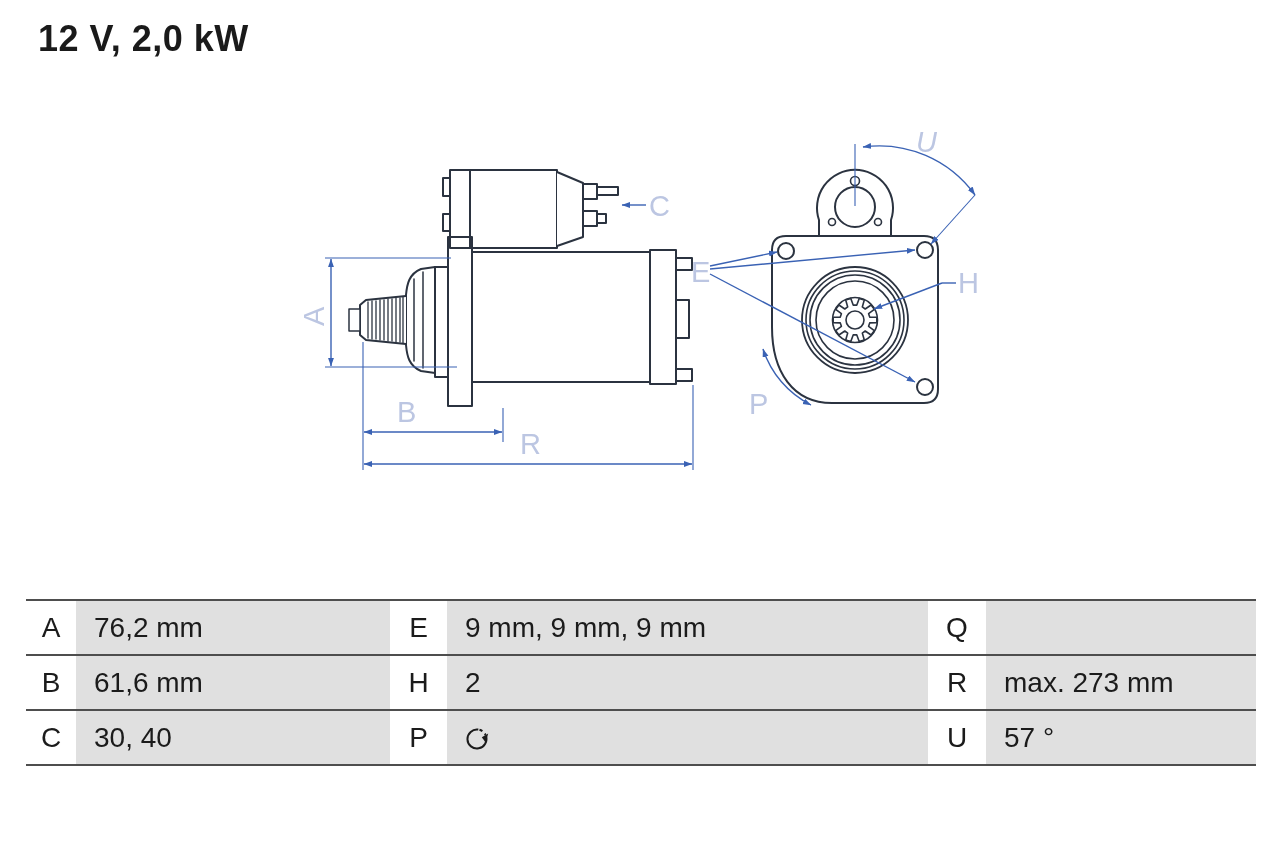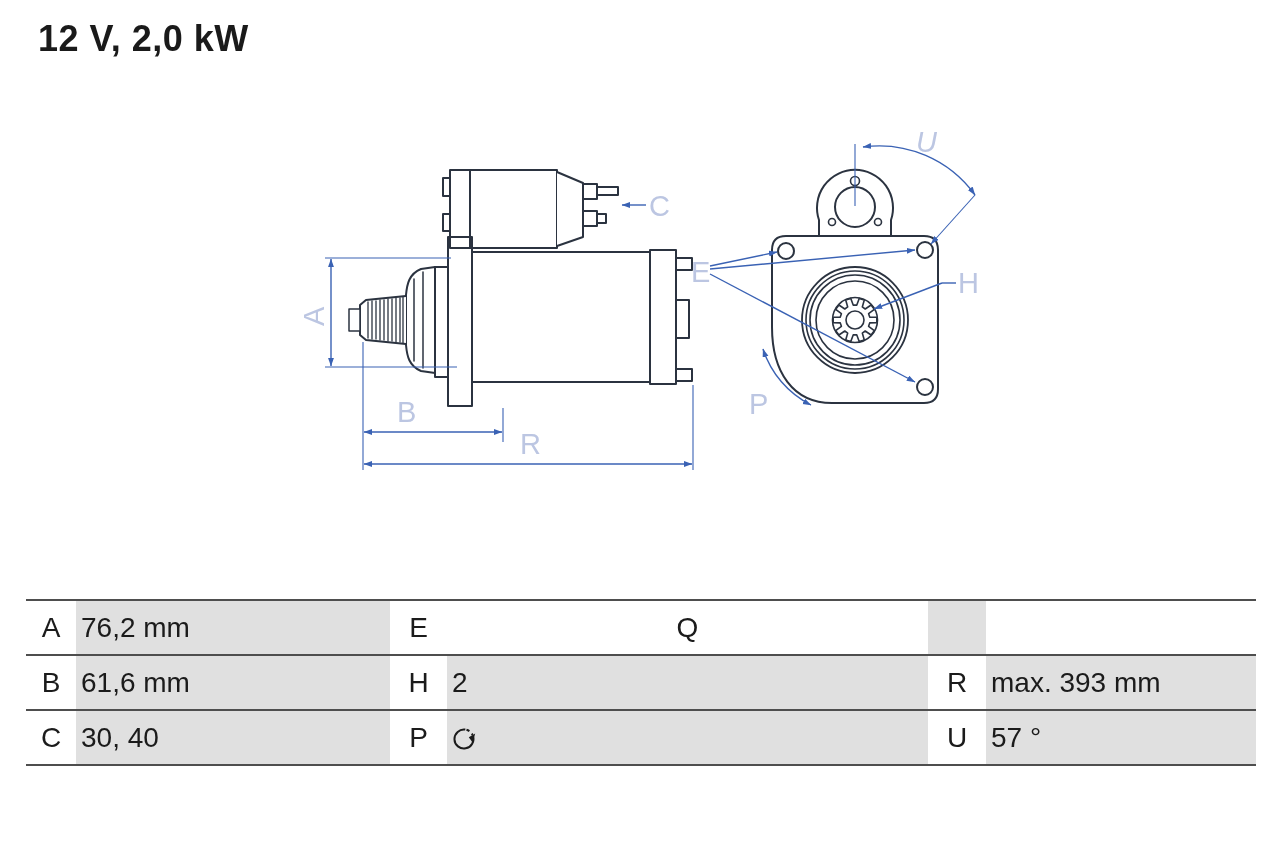--- a/index.html
+++ b/index.html
@@ -9,21 +9,21 @@
                  letter-spacing:.5px;color:#1a1a1a;}
   .drawing-wrap{position:absolute;left:0;top:0;width:1280px;height:560px;}
   
   .tech{position:absolute;left:26px;top:588px;width:1230px;}
   .tech h2{margin:0 0 0 12px;font-size:30px;font-weight:700;color:#1a1a1a;line-height:1.2;}
   .td-table{margin-top:11px;border-top:2px solid #4e4e4e;}
   .tr{display:grid;grid-template-columns:50px 314px 57px 481px 58px 270px;
       height:53px;border-bottom:2px solid #4e4e4e;}
   .td{display:flex;align-items:center;font-size:28px;color:#1b1b1b;}
   .td.k{background:#ffffff;justify-content:center;}
-  .td.v{background:#e0e0e0;padding-left:5px;}
+  .td.v{background:#e0e0e0;padding-left:18px;}
   .rot-icon{display:block;}
 </style>
 </head>
 <body>
 
 <div class="page">
 
   <div class="product-title">12 V, 2,0 kW</div>
 
   <div class="drawing-wrap">
@@ -155,31 +155,32 @@
   </svg>
   </div>
 
   <div class="tech">
     <div class="td-table">
 
       <div class="tr">
         <div class="td k">A</div>
         <div class="td v">76,2 mm</div>
         <div class="td k">E</div>
+        <div class="td v">9 mm, 9 mm, 9 mm</div>
         <div class="td k">Q</div>
         <div class="td v"></div>
       </div>
 
       <div class="tr">
         <div class="td k">B</div>
         <div class="td v">61,6 mm</div>
         <div class="td k">H</div>
         <div class="td v">2</div>
         <div class="td k">R</div>
-        <div class="td v">max. 393 mm</div>
+        <div class="td v">max. 273 mm</div>
       </div>
 
       <div class="tr">
         <div class="td k">C</div>
         <div class="td v">30, 40</div>
         <div class="td k">P</div>
         <div class="td v">
           <svg class="rot-icon" width="27" height="28" viewBox="0 0 27 28">
             <path d="M13.3,5.6 A9.5,9.5 0 1 0 20.9,11.8" fill="none" stroke="#1b1b1b" stroke-width="2"></path>
             <path d="M14.5,5.8 A9.5,9.5 0 0 1 20.6,11.0" fill="none" stroke="#1b1b1b" stroke-width="2" stroke-dasharray="3.2,3.4"></path>

